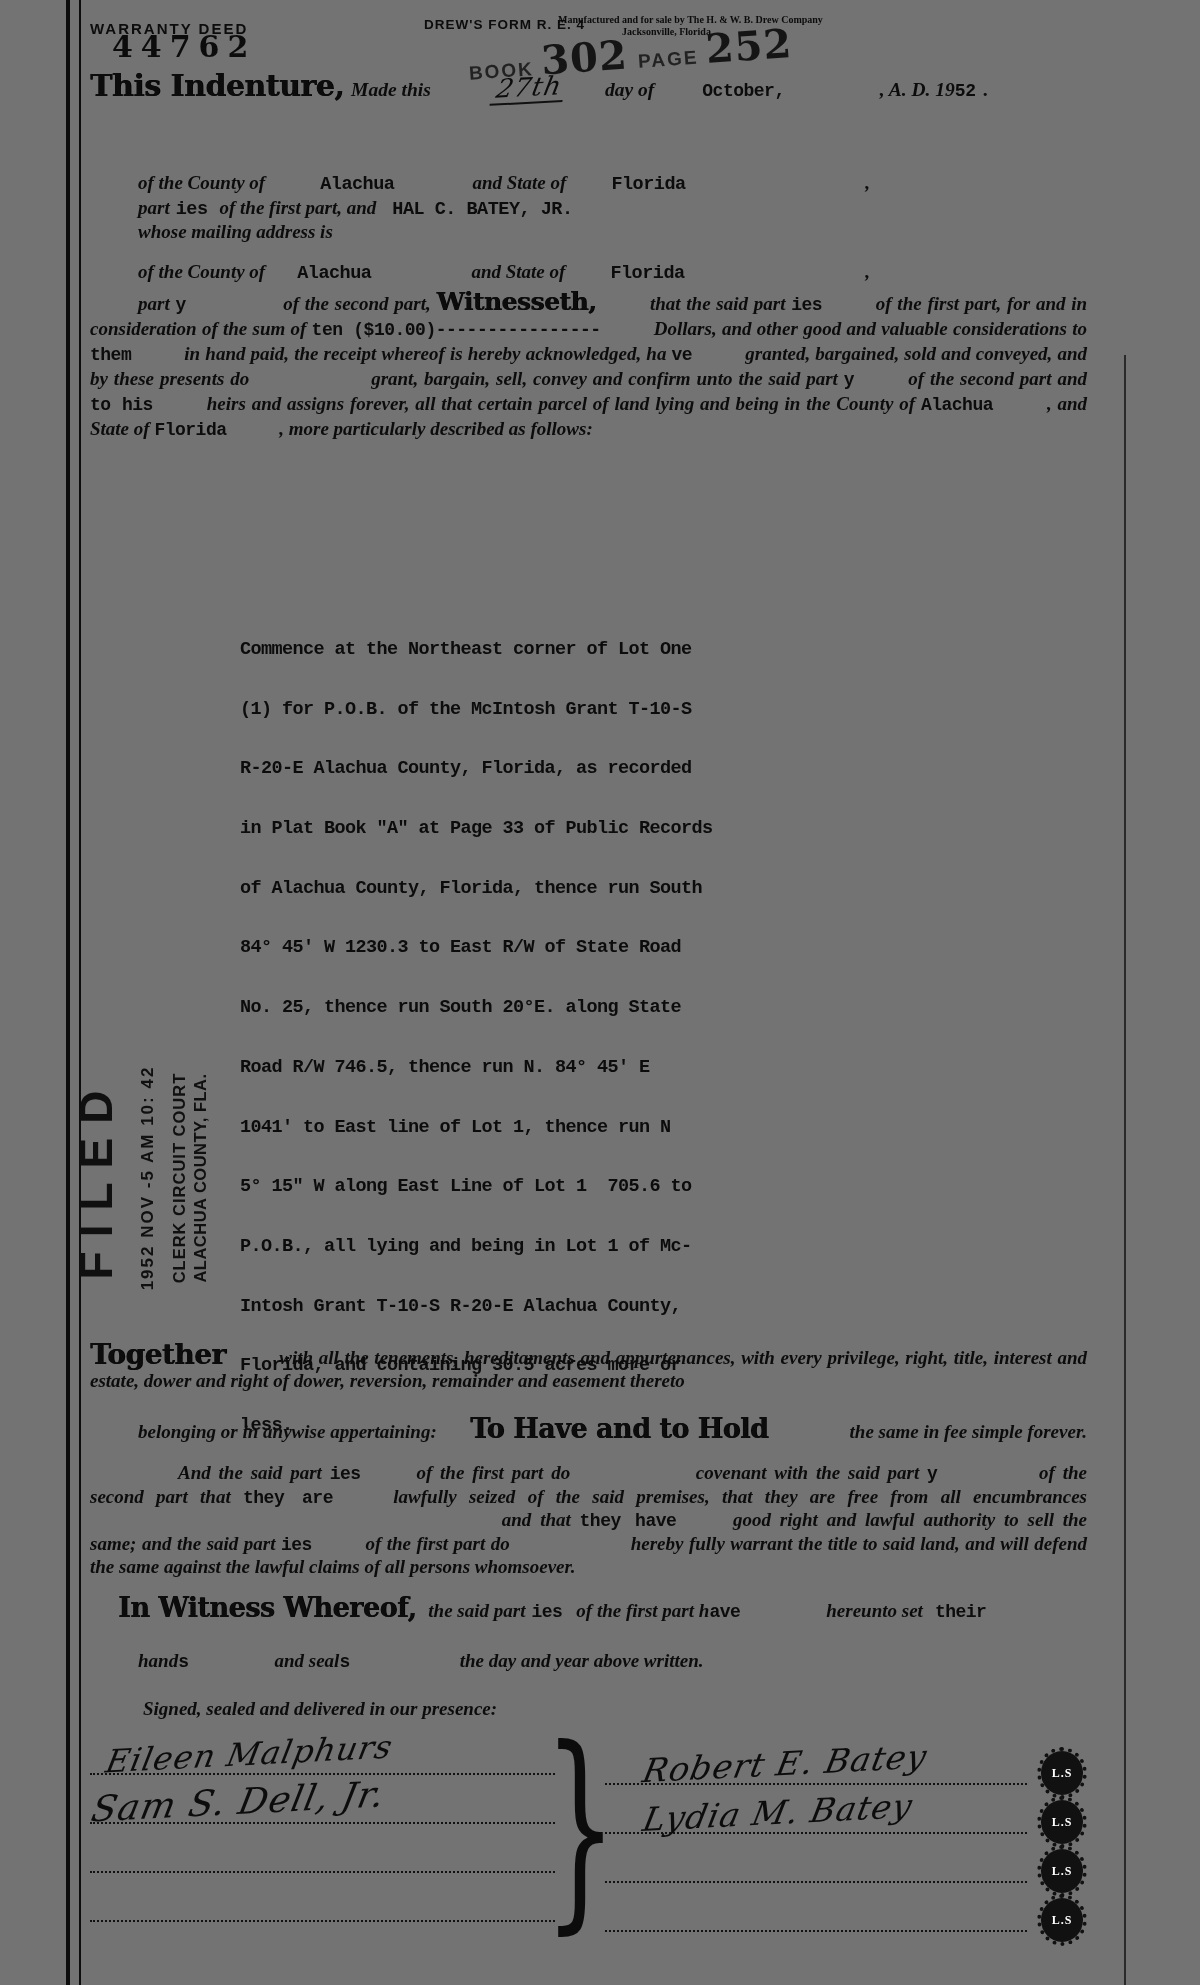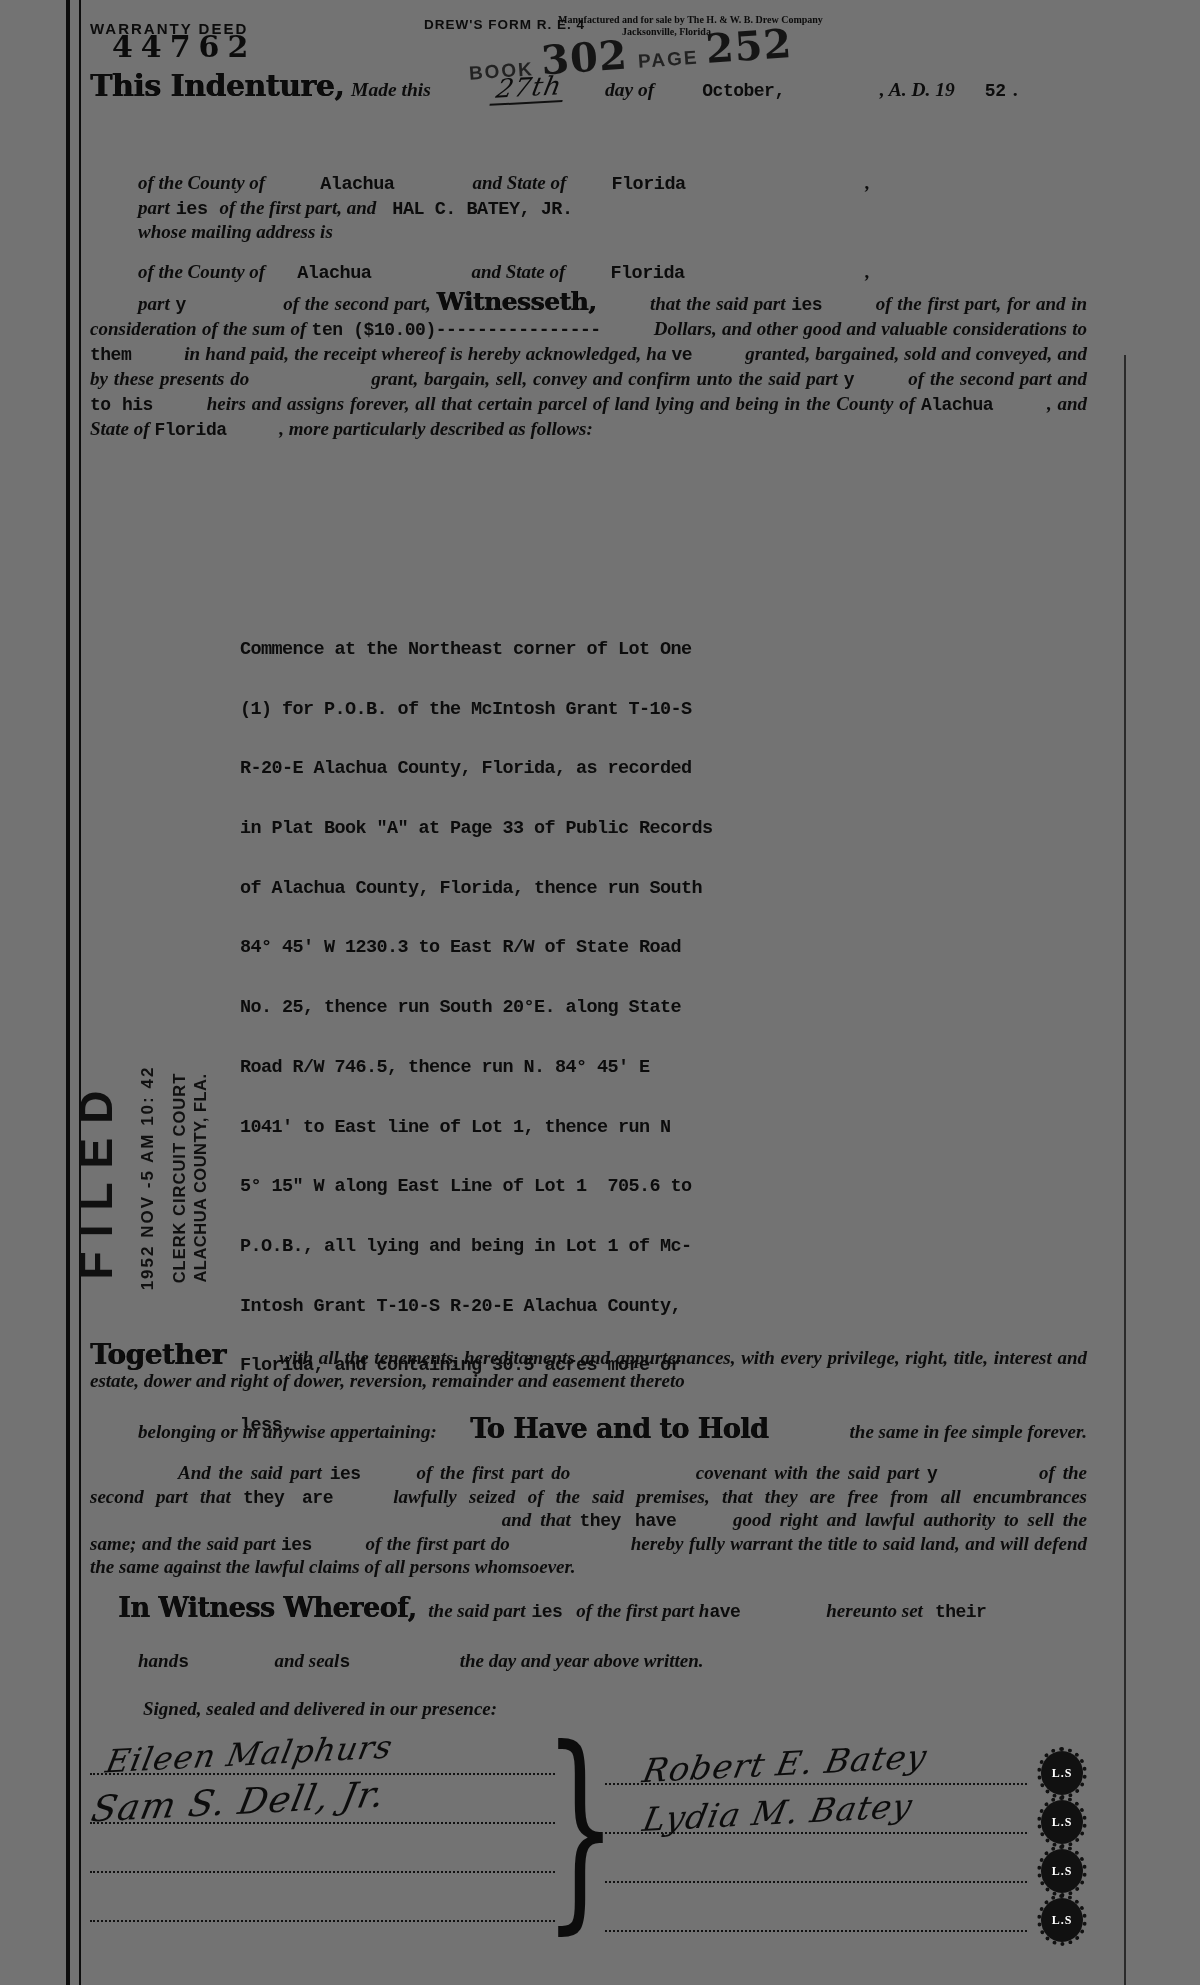--- a/index.html
+++ b/index.html
@@ -33,21 +33,21 @@
     font-size:30px; letter-spacing:8px;}
   .book-stamp{left:468px; top:30px; transform:rotate(-4deg); display:flex; align-items:baseline;
     color:#151515; font-weight:700; white-space:nowrap;}
   .book-stamp .lbl{font-size:19px; letter-spacing:2px; opacity:.85;}
   .book-stamp .num{font-size:40px; letter-spacing:1px; margin:0 10px 0 8px; font-family:"DejaVu Serif",serif;}
 
   
   .indenture-line{left:90px; top:68px; width:1000px; display:flex; align-items:baseline; white-space:nowrap;}
   .indenture-line .h{font-size:30px;}
   .indenture-line .form{font-size:19.5px;}
-  .indenture-line .typed{font-size:18px;margin-left:30px;}
+  .indenture-line .typed{font-size:18px;}
   .day-script{font-size:26px; margin-left:62px; border-bottom:2px solid #111; padding:0 4px;}
   .between-line{left:90px; top:113px; display:flex; align-items:baseline; white-space:nowrap;}
   .between-line .h{font-size:28px;}
   .between-line .typed{font-size:18.5px; margin-left:32px;}
 
   .fill-line{left:90px; width:780px; display:flex; align-items:baseline; white-space:nowrap;}
   .fill-line .form{font-size:19px;}
   .fill-line .typed{font-size:18.5px;}
   .tail-comma{margin-left:auto;}
 

